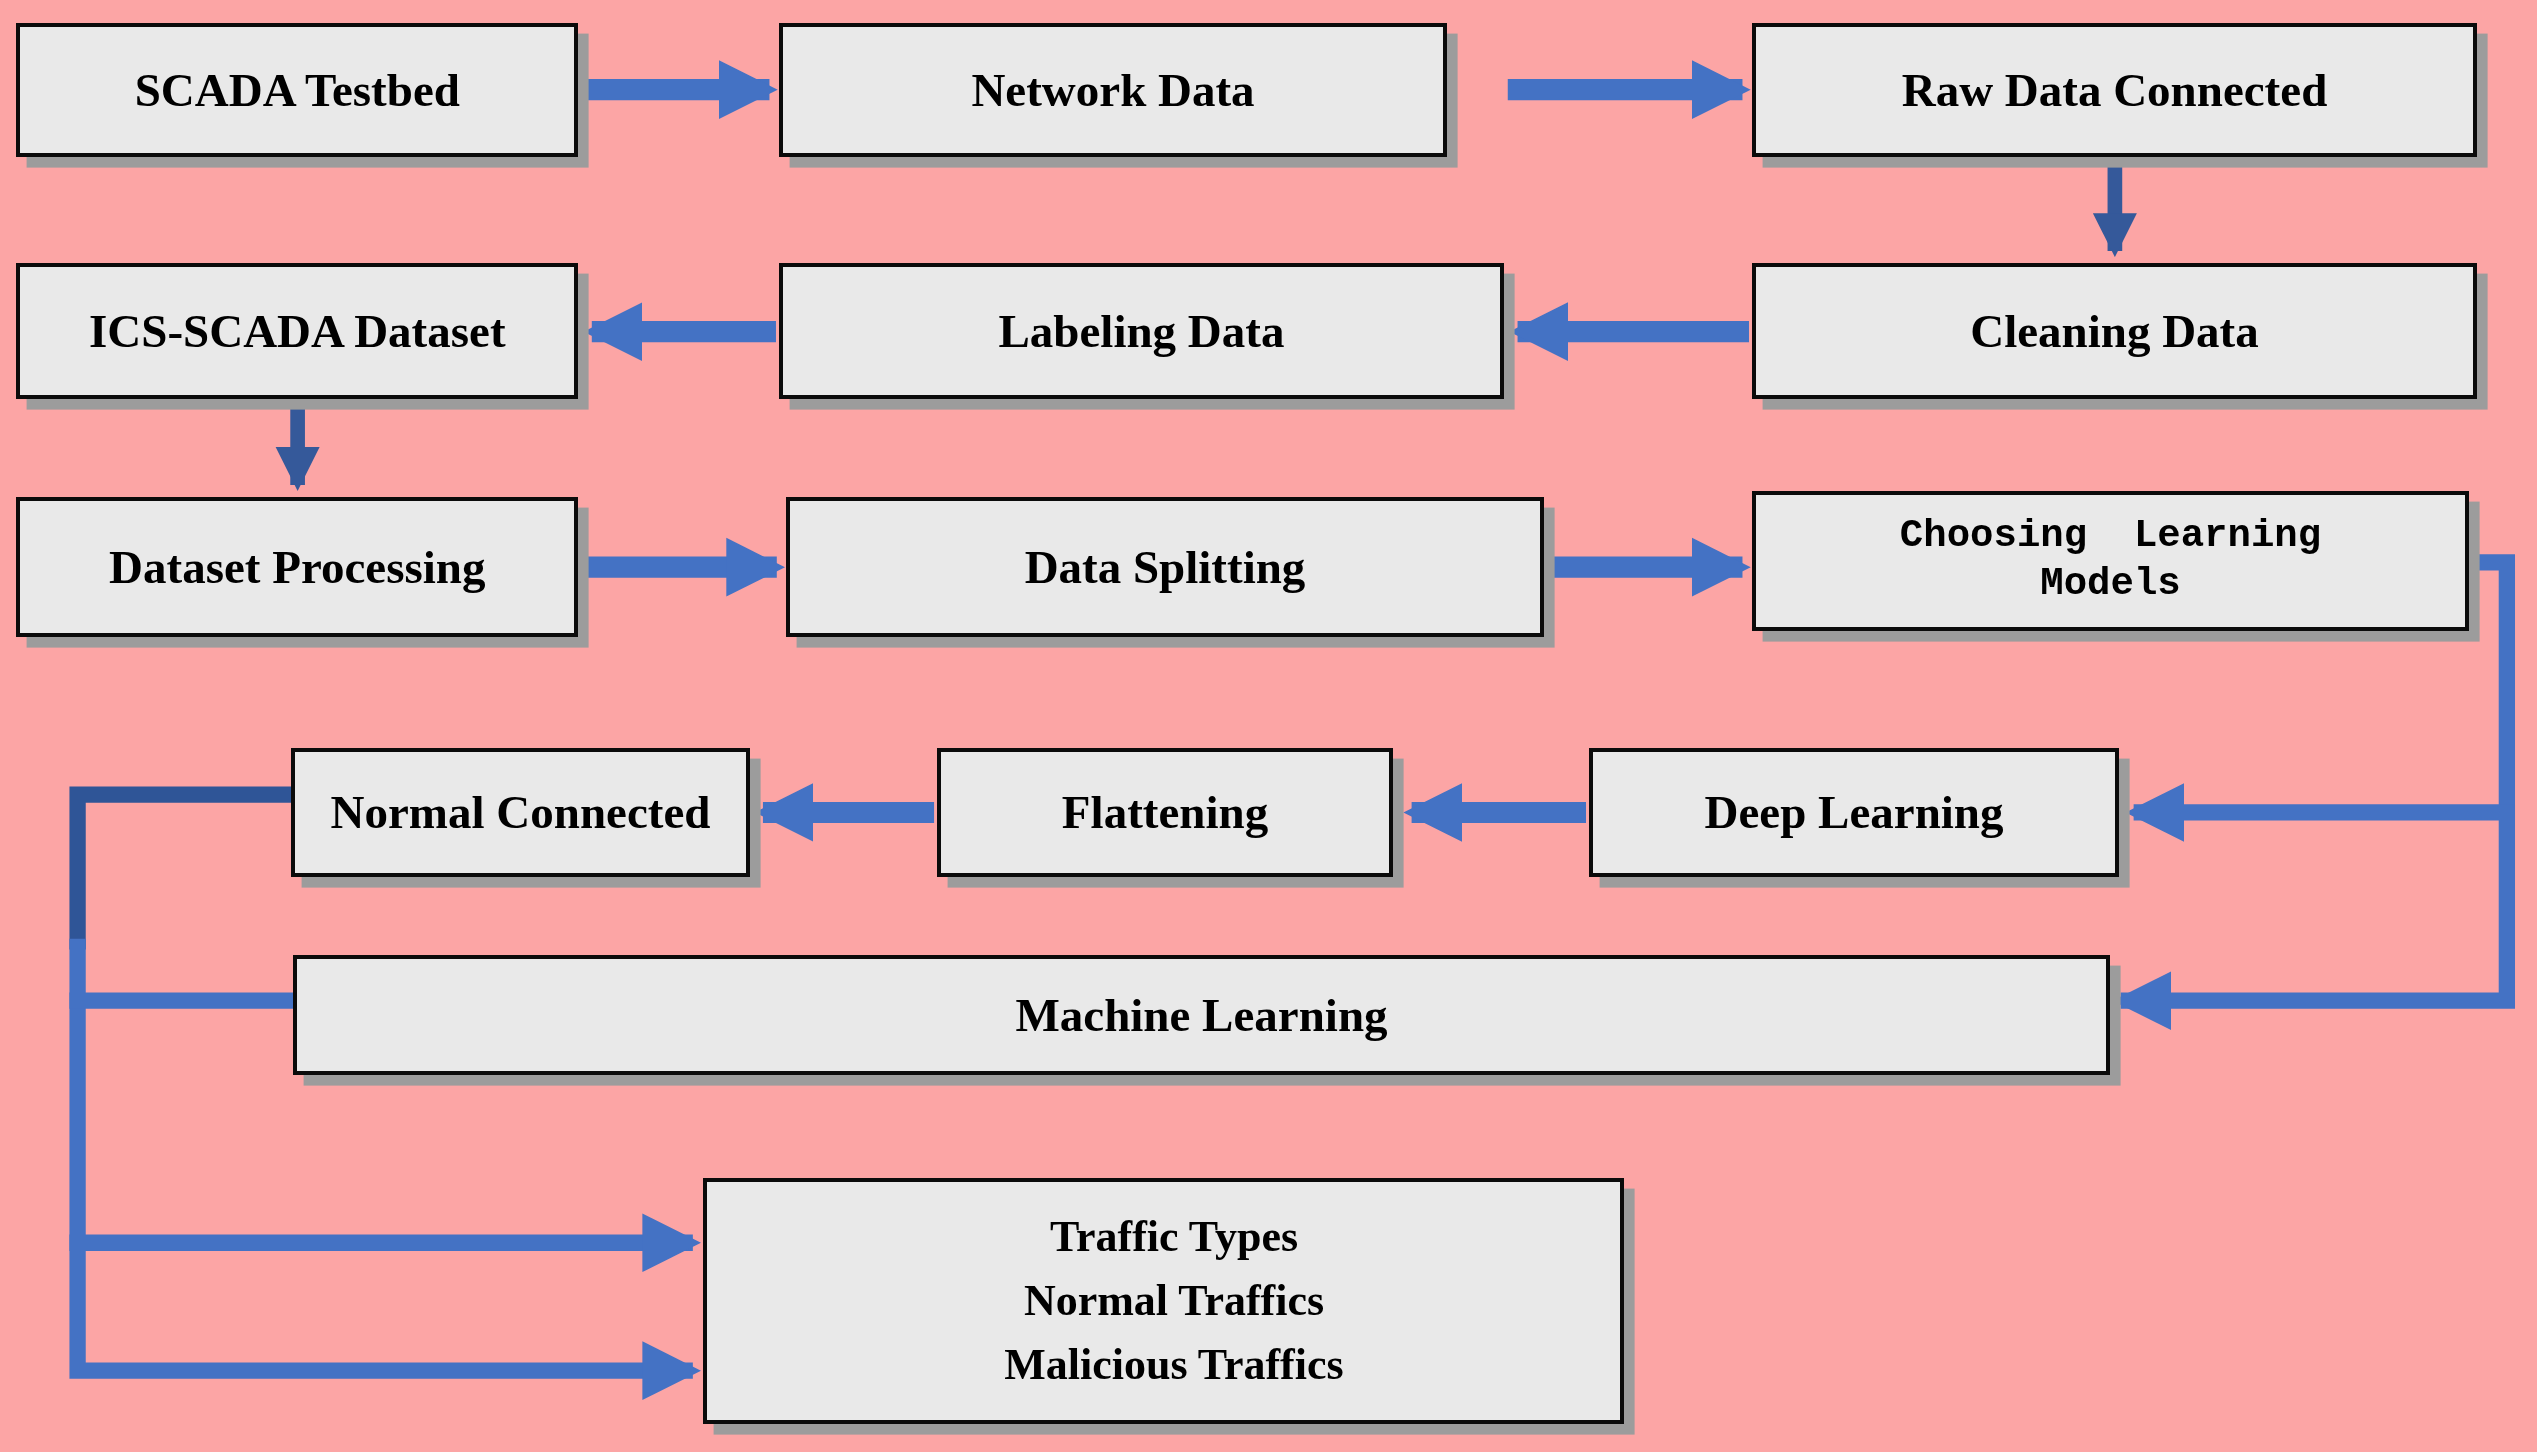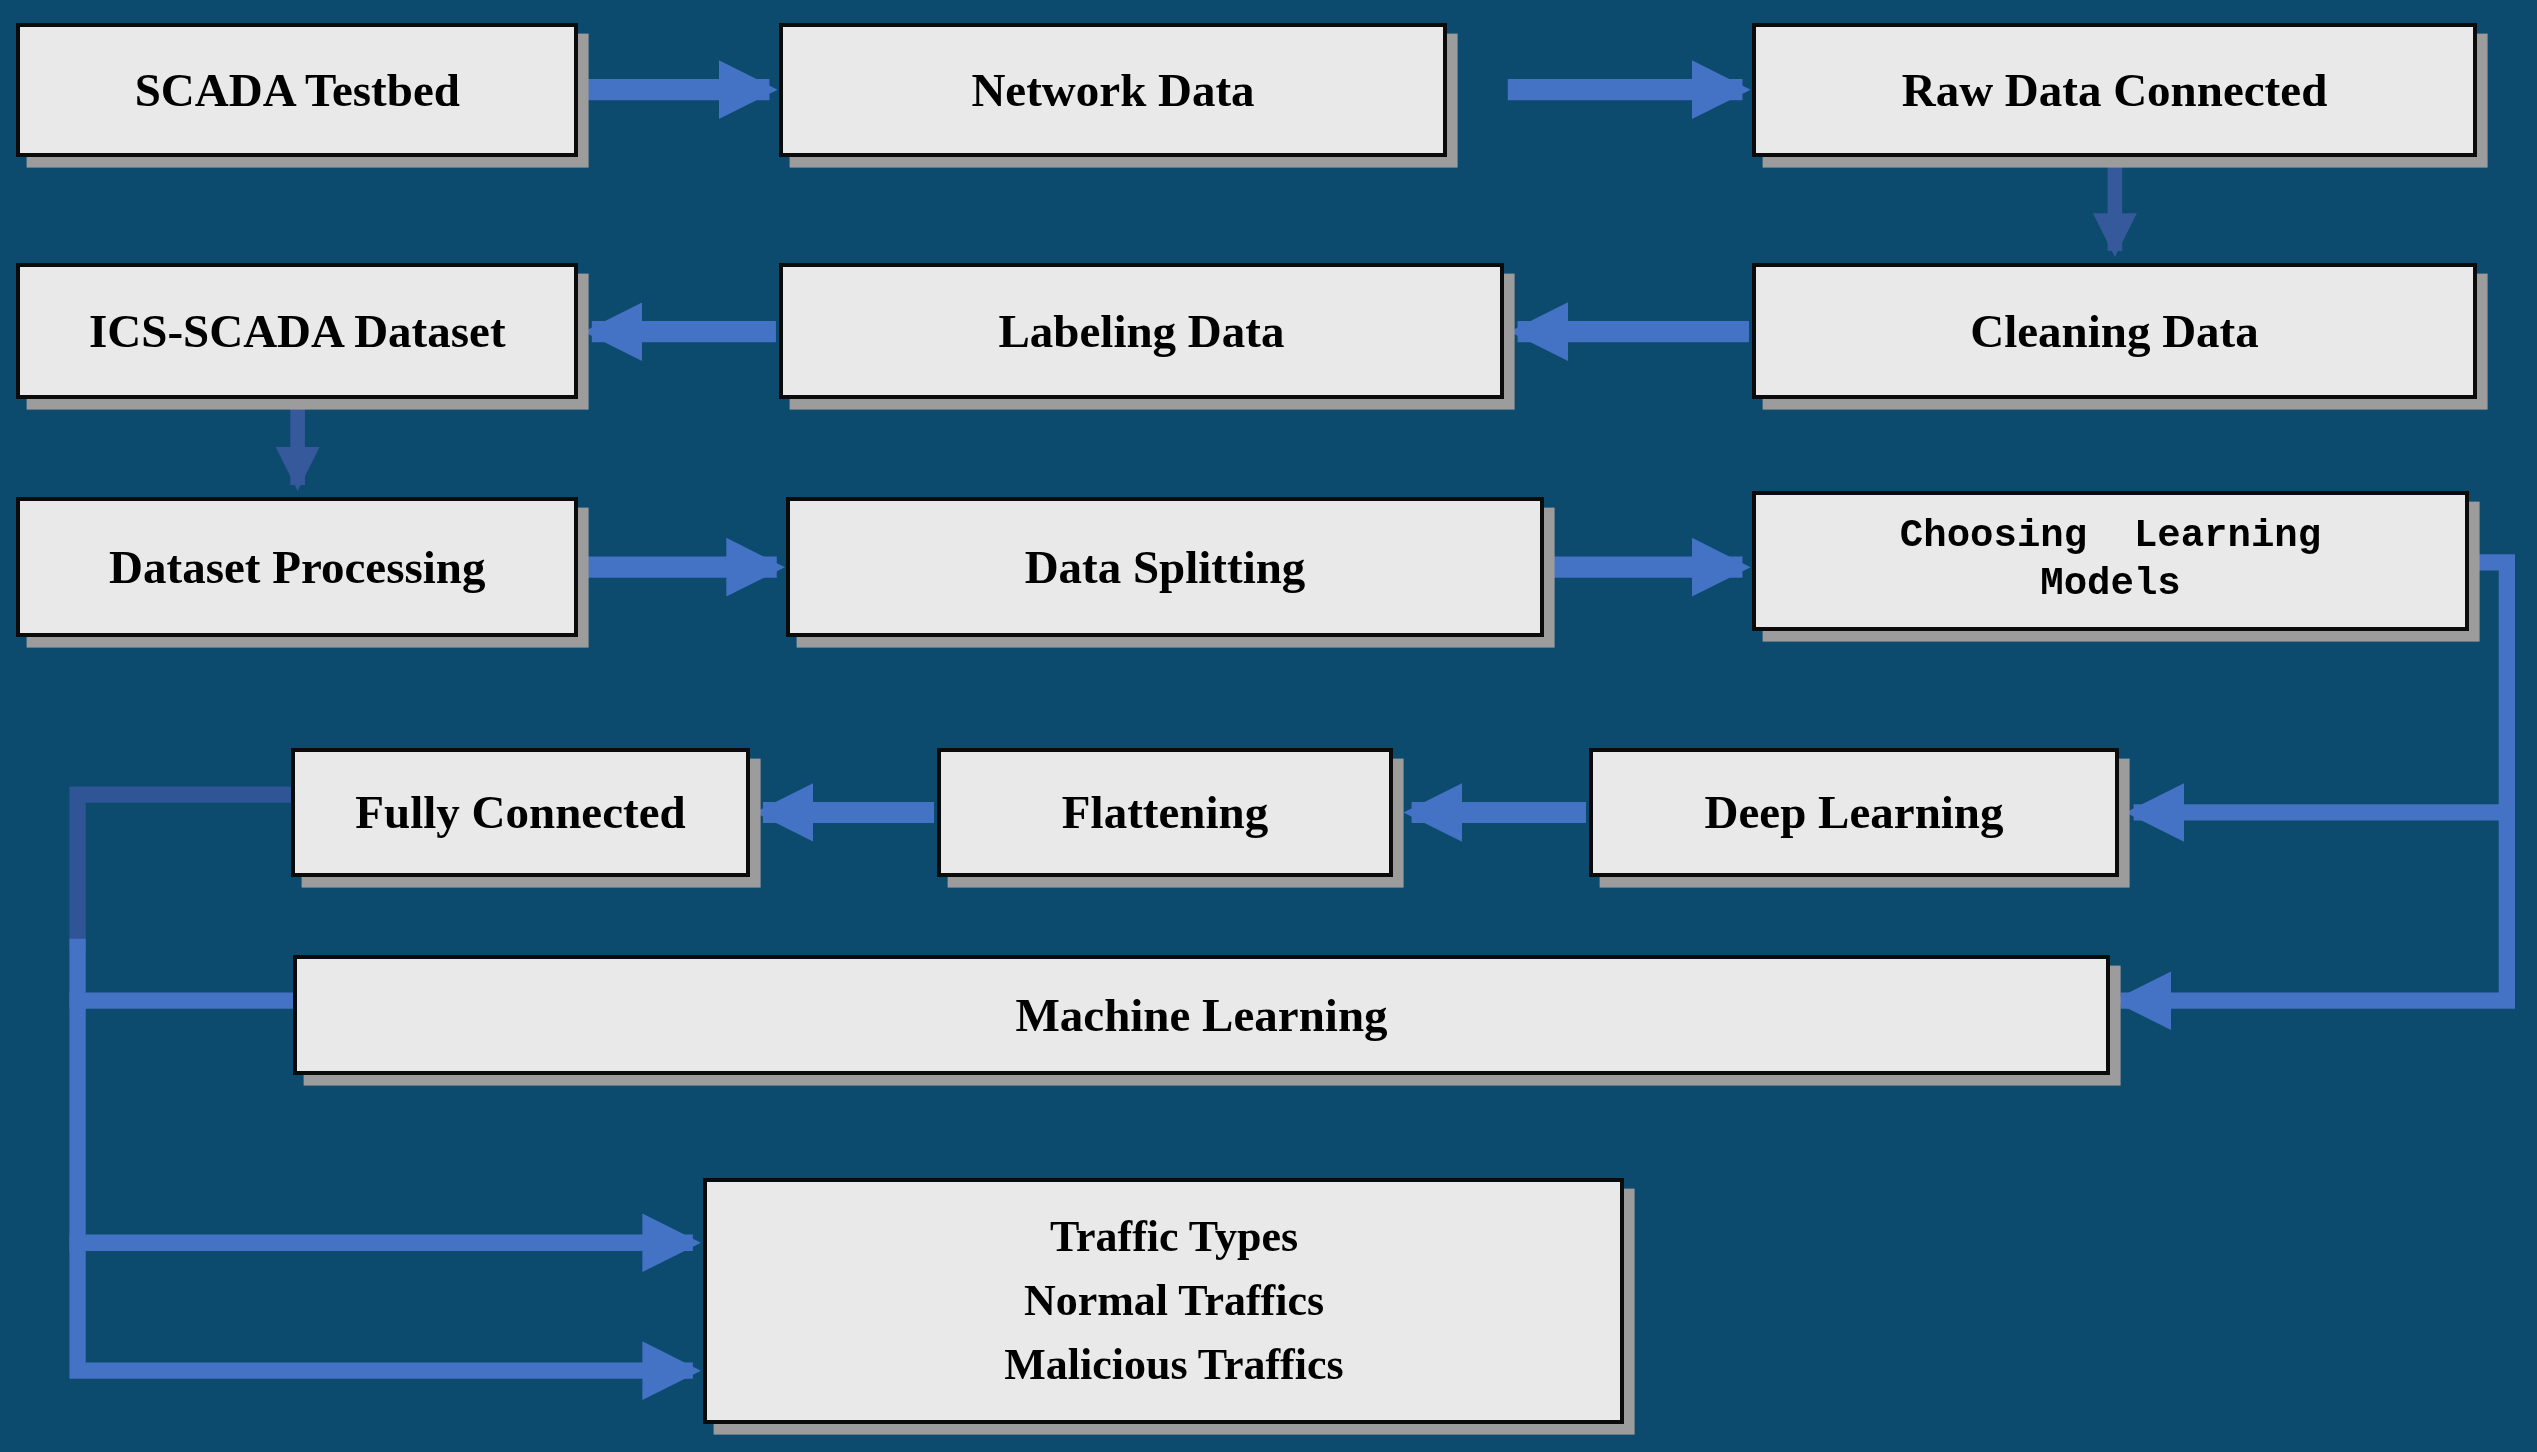--- a/index.html
+++ b/index.html
@@ -1,19 +1,19 @@
 <!DOCTYPE html>
 <html style="font-size:13px"><head>
 <meta charset="utf-8">
 <style>
   html,body{margin:0;padding:0;background:#ffffff;}
   #canvas{
     position:relative;
     width:2538px;height:1453px;
-    background:#0c4a6e;
+    background:#fca5a5;
     font-family:"Liberation Serif","DejaVu Serif",serif;
     overflow:hidden;
   }
   #wires{position:absolute;left:0;top:0;z-index:0;}
   .box{
     position:absolute;
     z-index:1;
     background:#E9E9E9;
     border:4.1px solid #0b0b0b;
     box-shadow:10.6px 10.6px 0 #9c9c9c;
@@ -101,21 +101,21 @@
   </div>
   <div class="box" style="left:786px;top:497px;width:758px;height:140px">
     <span class="lbl">Data Splitting</span>
   </div>
   <div class="box two-line" style="left:1752px;top:491px;width:717px;height:140px">
     <span class="lbl">Choosing  Learning</span>
     <span class="lbl">Models</span>
   </div>
 
   <div class="box" style="left:291px;top:748px;width:459px;height:129px">
-    <span class="lbl">Fully Connected</span>
+    <span class="lbl">Normal Connected</span>
   </div>
   <div class="box" style="left:937px;top:748px;width:456px;height:129px">
     <span class="lbl">Flattening</span>
   </div>
   <div class="box" style="left:1589px;top:748px;width:530px;height:129px">
     <span class="lbl">Deep Learning</span>
   </div>
 
   <div class="box" style="left:293px;top:955px;width:1817px;height:120px">
     <span class="lbl">Machine Learning</span>

